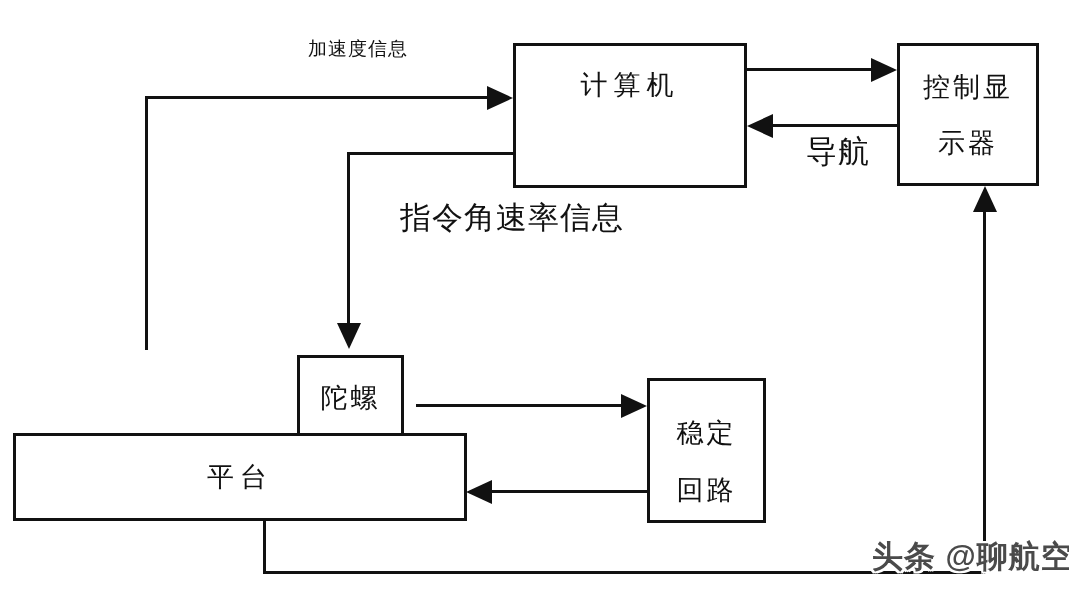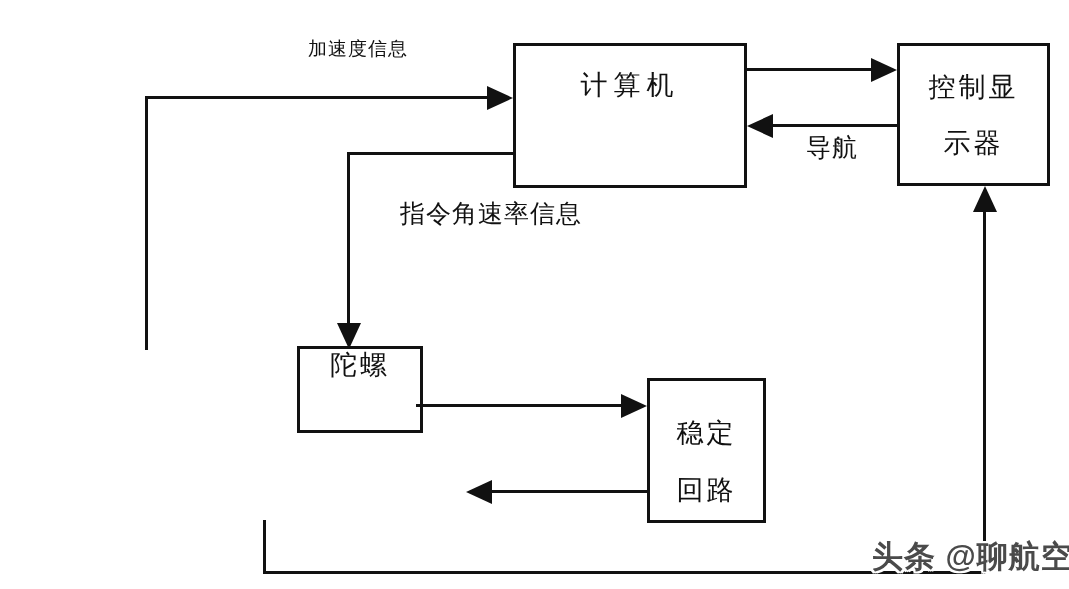--- a/index.html
+++ b/index.html
@@ -55,21 +55,21 @@
     border-right: 12px solid transparent;
     border-top: 26px solid #111111;
   }
   .ah.up {
     border-left: 12px solid transparent;
     border-right: 12px solid transparent;
     border-bottom: 26px solid #111111;
   }
   .edge-label {
     position: absolute;
-    font-size: 25px;
+    font-size: 31px;
     white-space: nowrap;
     color: #111111;
     letter-spacing: 1px;
   }
   .watermark {
     position: absolute;
     left: 872px;
     top: 536px;
     font-family: "Liberation Sans", "DejaVu Sans", sans-serif;
     font-weight: bold;
@@ -86,30 +86,33 @@
 </style>
 </head>
 <body>
 
 <div id="stage">
 
   <div class="node" style="left:513px; top:43px; width:234px; height:145px; padding-top:23px; letter-spacing:6px;">
     <span class="line">计算机</span>
   </div>
 
-  <div class="node" style="left:897px; top:43px; width:153px; height:143px; padding-top:25px; letter-spacing:3px;">
+  <div class="node" style="left:897px; top:43px; width:142px; height:143px; padding-top:25px; letter-spacing:3px;">
     <span class="line" style="margin-bottom:24px;">控制显</span>
     <span class="line">示器</span>
   </div>
 
 
-  <div class="node" style="left:297px; top:346px; width:126px; height:87px; justify-content:flex-start; letter-spacing:3px;">
+  <div class="node" style="left:297px; top:355px; width:107px; height:87px; justify-content:center; letter-spacing:3px;">
     <span class="line">陀螺</span>
   </div>
 
+  <div class="node" style="left:13px; top:433px; width:454px; height:88px; justify-content:center; letter-spacing:6px;">
+    <span class="line">平台</span>
+  </div>
 
   <div class="node" style="left:647px; top:378px; width:119px; height:145px; padding-top:36px; letter-spacing:3px;">
     <span class="line" style="margin-bottom:25px;">稳定</span>
     <span class="line">回路</span>
   </div>
 
   <div class="vline" style="left:145px; top:97px; height:253px;"></div>
   <div class="hline" style="left:145px; top:96px; width:343px;"></div>
   <div class="ah right" style="left:487px; top:86px;"></div>
   <div class="edge-label" style="left:308px; top:36px; font-size:19px;">加速度信息</div>

